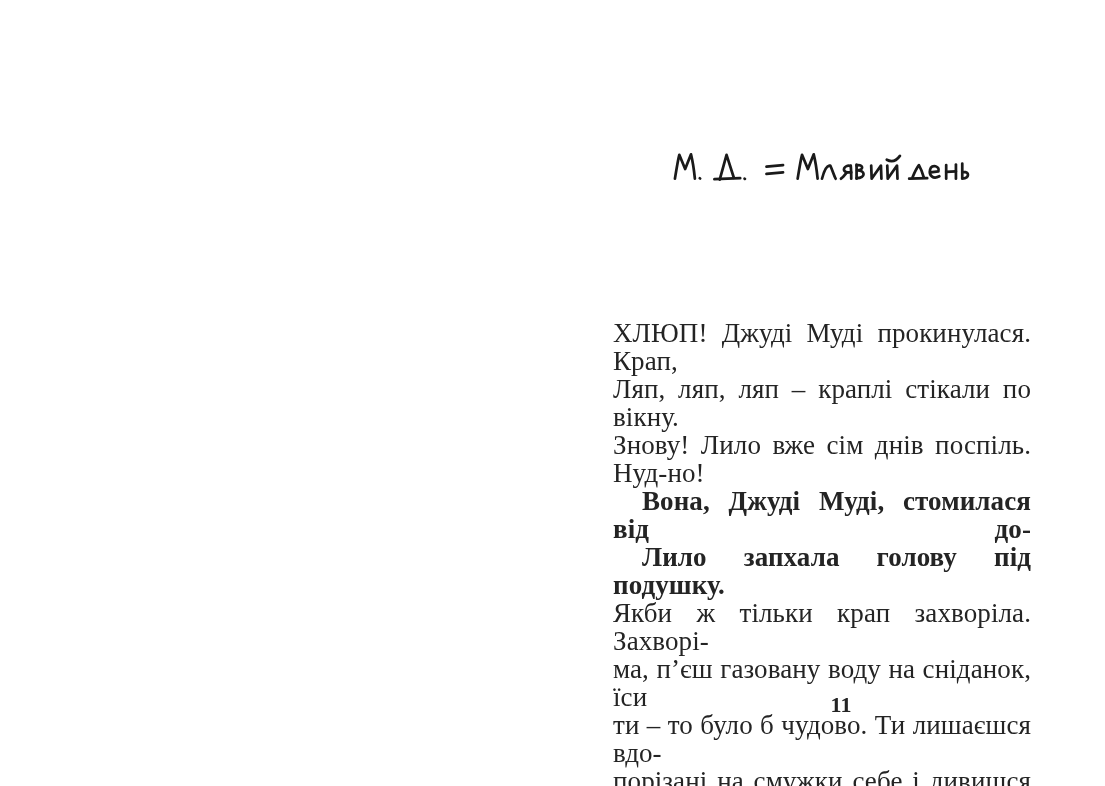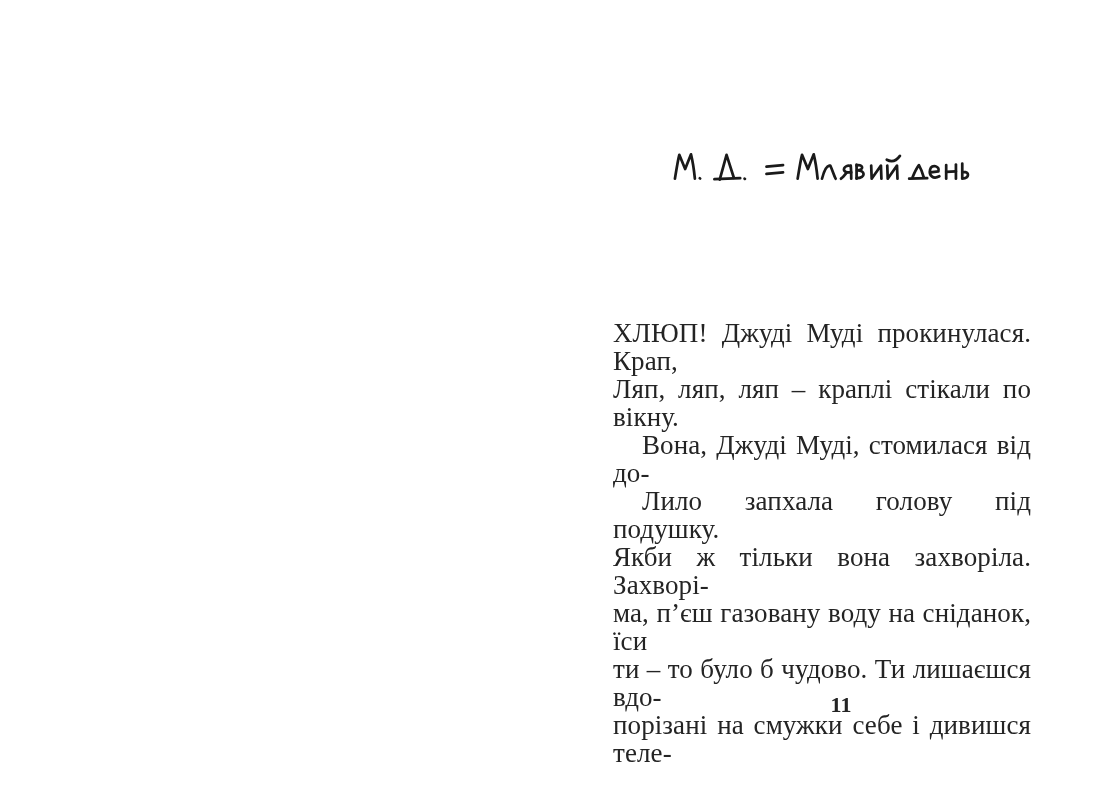--- a/index.html
+++ b/index.html
@@ -48,20 +48,21 @@
   .line {
     text-align: justify;
     text-align-last: justify;
     white-space: normal;
   }
   .line.flush {
     text-align-last: left;
   }
   .line.indent {
     text-indent: 29px;
+    font-weight: bold;
   }
   
   .page-number {
     position: absolute;
     left: 613px;
     top: 692px;
     width: 418px;
     text-align: center;
     font-family: "Liberation Serif", serif;
     font-weight: 700;
@@ -118,23 +119,24 @@
         <path d="M281.5 25 L291.5 24.5"></path>
         <path d="M291.5 17.5 L291.5 32"></path>
         <path d="M298 16.5 L298 32 C305.5 31.5 306 24.5 298.5 25"></path>
       </g>
     </svg>
   </div>
 
   <div class="body-text">
       <div class="line">ХЛЮП! Джуді Муді прокинулася. Крап,</div>
       <div class="line">Ляп, ляп, ляп – краплі стікали по вікну.</div>
+      <div class="line">Знову! Лило вже сім днів поспіль. Нуд-но!</div>
       <div class="line indent">Вона, Джуді Муді, стомилася від до-</div>
       <div class="line indent">Лило запхала голову під подушку.</div>
-      <div class="line">Якби ж тільки вона захворіла. Захворі-</div>
+      <div class="line">Якби ж тільки крап захворіла. Захворі-</div>
       <div class="line">ма, п’єш газовану воду на сніданок, їси</div>
       <div class="line">ти – то було б чудово. Ти лишаєшся вдо-</div>
       <div class="line">порізані на смужки себе і дивишся теле-</div>
     </div>
 
   <div class="page-number">
     <span class="num">11</span>
   </div>
 
 </div>

